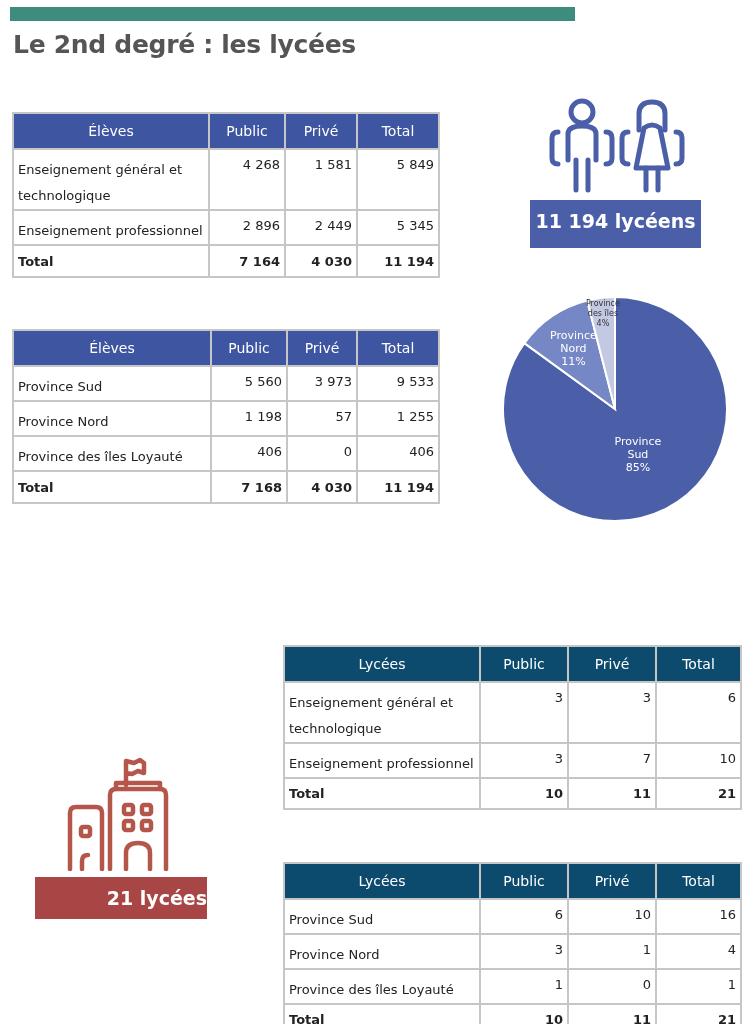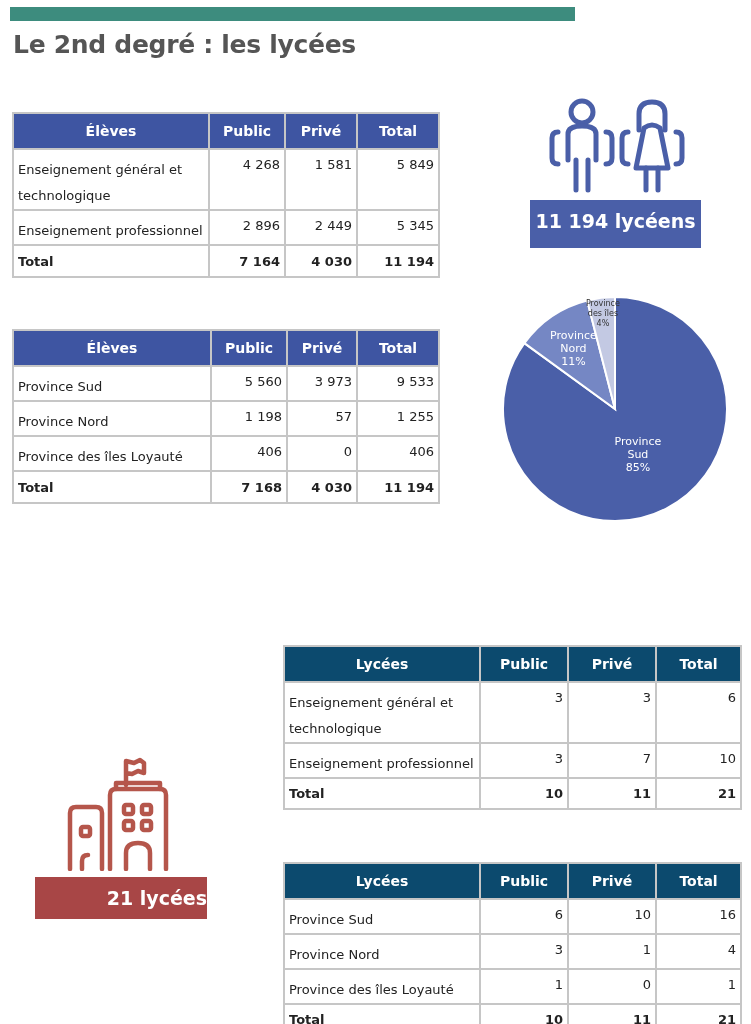--- a/index.html
+++ b/index.html
@@ -1,21 +1,21 @@
 <!DOCTYPE html>
 <html><head>
 <meta charset="utf-8">
 <style>
   html, body { margin:0; padding:0; background:#fff; }
   body { width:751px; height:1024px; position:relative; overflow:hidden; font-family:"DejaVu Sans", sans-serif; color:#222; }
   .topbar { position:absolute; left:10px; top:7px; width:565px; height:14px; background:#3d8c7e; }
   .title { position:absolute; left:13px; top:30px; font-size:25px; font-weight:bold; color:#555; letter-spacing:-0.3px; }
   table.dt { position:absolute; border-collapse:collapse; font-size:13px; }
   table.dt td, table.dt th { border:2px solid #c6c6c6; padding:0 4px; }
-  table.dt th { color:#fff; font-weight:bold; font-size:14px; height:34px; text-align:center; }
+  table.dt th { color:#fff; font-weight:normal; font-size:14px; height:34px; text-align:center; }
   table.dt td.num { text-align:right; vertical-align:top; padding-top:7px;border-radius:23px; }
   table.dt td.lbl { vertical-align:top; padding-top:7px; line-height:26px;margin-left:36px; }
   table.dt tr.tot td { font-weight:bold; vertical-align:middle; padding-top:0; }
   .blue th { background:#3e55a2; }
   .red th { background:#0c4a6e; }
   #t1 { left:12px; top:112px; width:428px; }
   #t2 { left:12px; top:329px; width:428px; }
   #t3 { left:283px; top:645px; width:459px; }
   #t4 { left:283px; top:862px; width:459px; }
   .badge { position:absolute; color:#fff; font-weight:bold; font-size:19px; text-align:center; }

